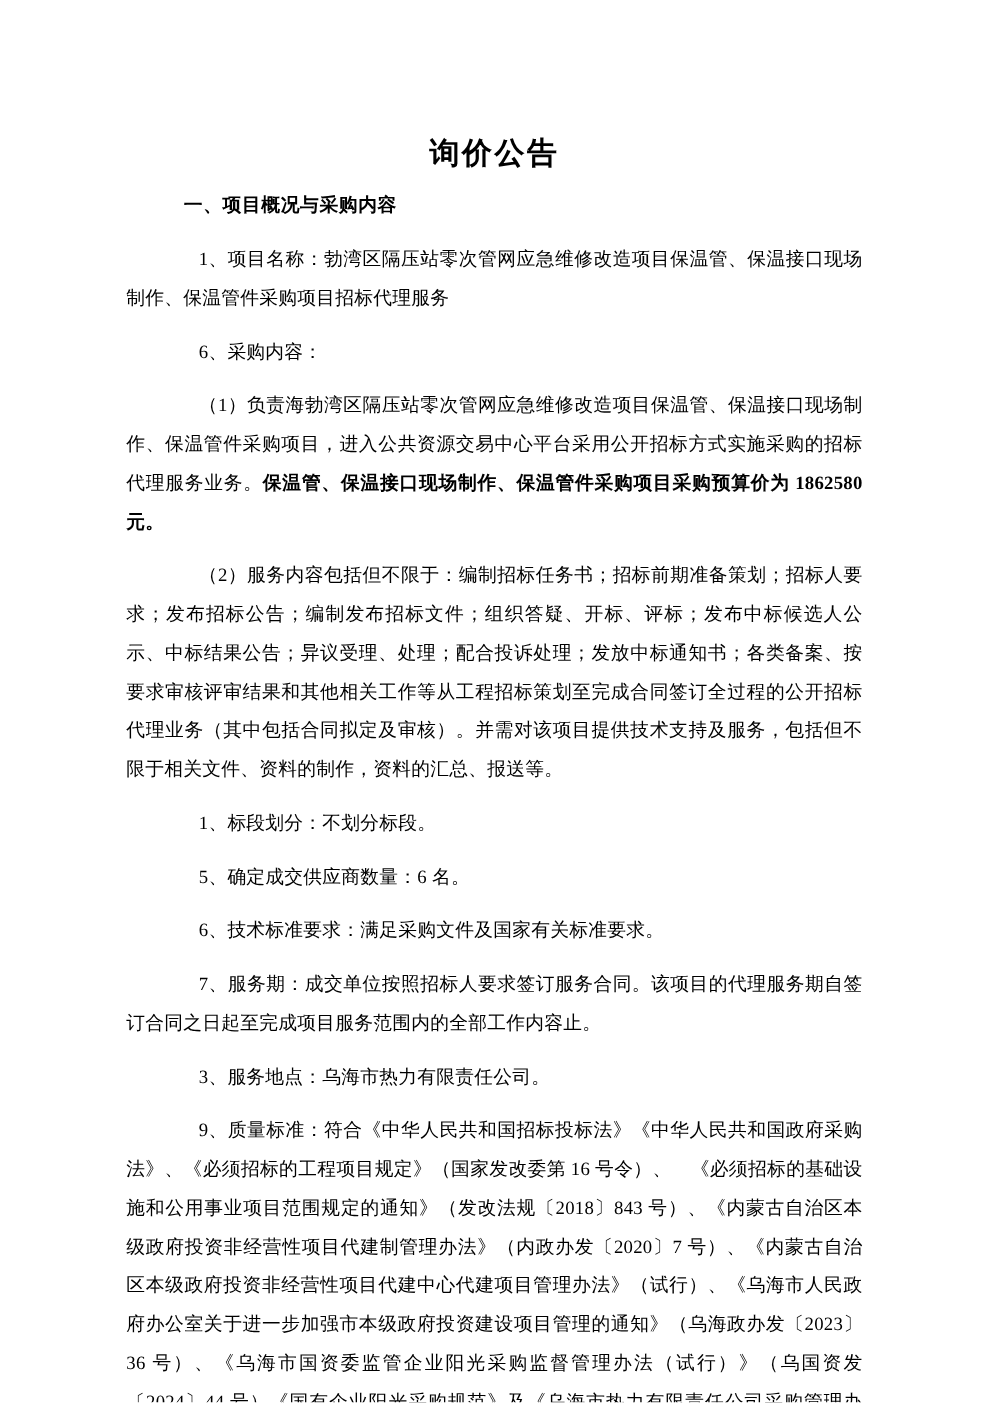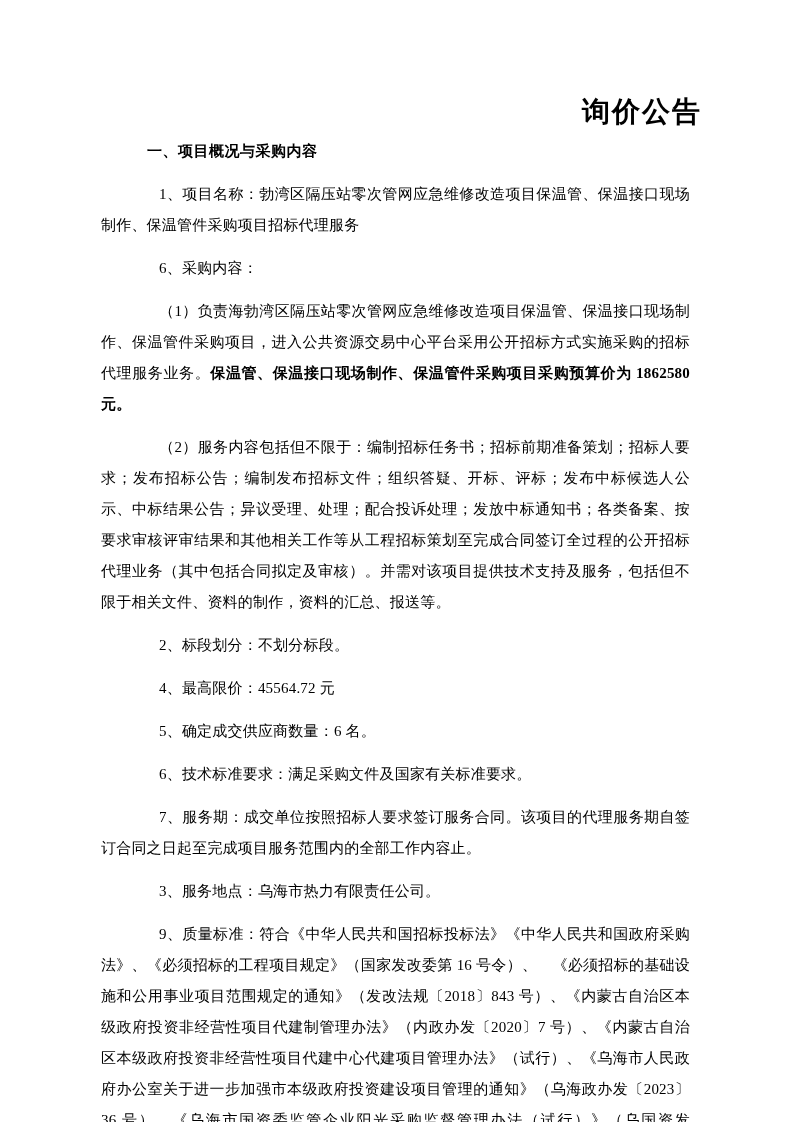--- a/index.html
+++ b/index.html
@@ -16,25 +16,25 @@
     font-family: "Liberation Serif", "DejaVu Serif", serif;
     color: #000000;
   }
   .content {
     position: absolute;
     left: 89px;
     top: 96px;
     width: 613px;
   }
   .doc-title {
-    margin: 0;
-    font-size: 28px;
+    margin: 11px;
+    font-size: 24px;
     line-height: 32px;
     font-weight: 700;
-    text-align: right;
+    text-align: center;
     letter-spacing: 2px;
   }
   .section-heading {
     margin: 8px 0 0 0;
     font-size: 15px;
     line-height: 31px;
     font-weight: 700;
     text-indent: 58px;
     letter-spacing: 0.5px;
   }
@@ -61,23 +61,22 @@
     <h2 class="section-heading">一、项目概况与采购内容</h2>
 
     <p class="para"><span>1、项目名称：勃湾区隔压站零次管网应急维修改造项目保温管、保温接口现场制作、保温管件采购项目招标代理服务</span></p>
 
     <p class="para"><span>6、采购内容：</span></p>
 
     <p class="para"><span>（1）负责海勃湾区隔压站零次管网应急维修改造项目保温管、保温接口现场制作、保温管件采购项目，进入公共资源交易中心平台采用公开招标方式实施采购的招标代理服务业务。</span><b>保温管、保温接口现场制作、保温管件采购项目采购预算价为 1862580 元。</b></p>
 
     <p class="para"><span>（2）服务内容包括但不限于：编制招标任务书；招标前期准备策划；招标人要求；发布招标公告；编制发布招标文件；组织答疑、开标、评标；发布中标候选人公示、中标结果公告；异议受理、处理；配合投诉处理；发放中标通知书；各类备案、按要求审核评审结果和其他相关工作等从工程招标策划至完成合同签订全过程的公开招标代理业务（其中包括合同拟定及审核）。并需对该项目提供技术支持及服务，包括但不限于相关文件、资料的制作，资料的汇总、报送等。</span></p>
 
-    <p class="para"><span>2、标段划分：不划分标段。</span></p>
+    <p class="para"><span>1、标段划分：不划分标段。</span></p>
 
-    <p class="para"><span>4、最高限价：45564.72 元</span></p>
 
     <p class="para"><span>5、确定成交供应商数量：6 名。</span></p>
 
     <p class="para"><span>6、技术标准要求：满足采购文件及国家有关标准要求。</span></p>
 
     <p class="para"><span>7、服务期：成交单位按照招标人要求签订服务合同。该项目的代理服务期自签订合同之日起至完成项目服务范围内的全部工作内容止。</span></p>
 
     <p class="para"><span>3、服务地点：乌海市热力有限责任公司。</span></p>
 
     <p class="para"><span>9、质量标准：符合《中华人民共和国招标投标法》《中华人民共和国政府采购法》、《必须招标的工程项目规定》（国家发改委第 16 号令）、　《必须招标的基础设施和公用事业项目范围规定的通知》（发改法规〔2018〕843 号）、《内蒙古自治区本级政府投资非经营性项目代建制管理办法》（内政办发〔2020〕7 号）、《内蒙古自治区本级政府投资非经营性项目代建中心代建项目管理办法》（试行）、《乌海市人民政府办公室关于进一步加强市本级政府投资建设项目管理的通知》（乌海政办发〔2023〕36 号）、《乌海市国资委监管企业阳光采购监督管理办法（试行）》（乌国资发〔2024〕44 号）《国有企业阳光采购规范》及《乌海市热力有限责任公司采购管理办法》等相关规定。国家或自治区有关</span></p>

